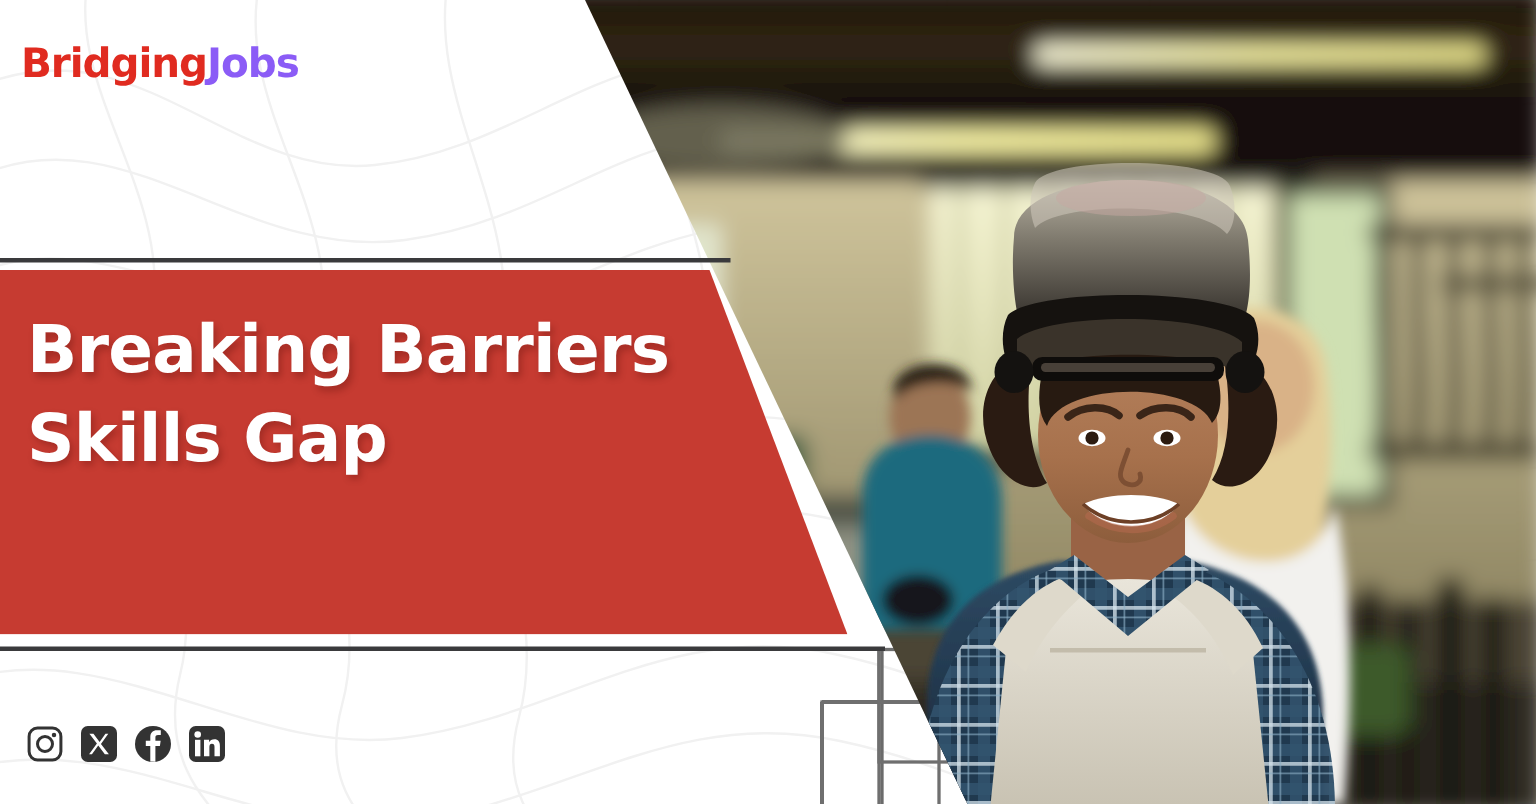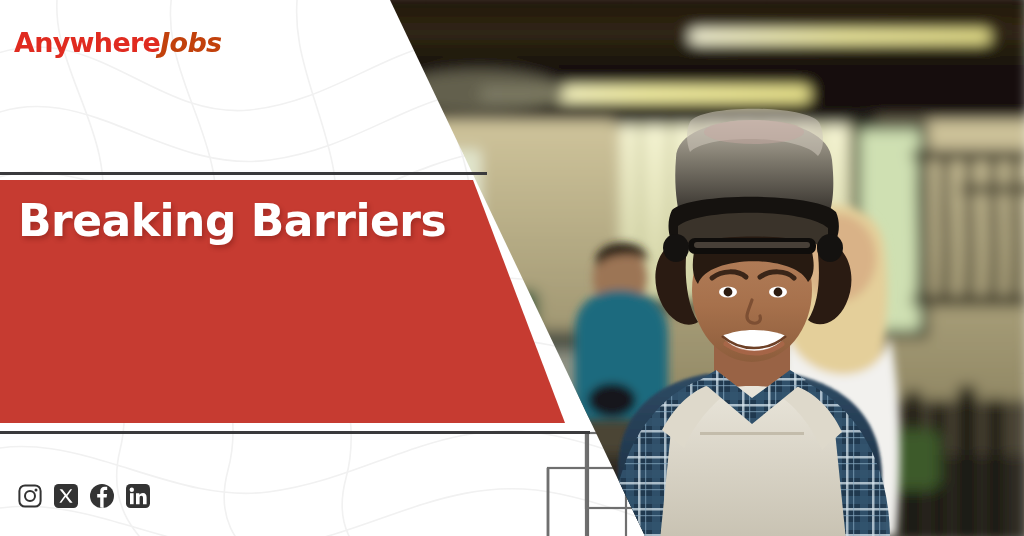--- a/index.html
+++ b/index.html
@@ -80,21 +80,21 @@
     background: #c63b31;
     z-index: 6;
     -webkit-clip-path: polygon(0 0, 473px 0, 565px 243px, 0 243px);
     clip-path: polygon(0 0, 473px 0, 565px 243px, 0 243px);
   }
 
   
   #headline {
     position: absolute;
     left: 18px;
-    top: 191px;
+    top: 204px;
     width: 440px;
     z-index: 7;
     color: #ffffff;
     font-family: "DejaVu Sans", sans-serif;
     font-weight: bold;
     font-size: 44px;
     line-height: 59px;
     letter-spacing: -0.5px;
     text-shadow: 2px 3px 5px rgba(80,10,5,0.30);
   }
@@ -107,21 +107,21 @@
     top: 28px;
     z-index: 8;
     font-family: "DejaVu Sans", sans-serif;
     font-weight: bold;
     font-size: 27px;
     letter-spacing: -0.7px;
     line-height: 30px;
     white-space: nowrap;
   }
   #logo .logo-a { color: #e02b20; }
-  #logo .logo-b { color: #c2410c; font-style: italic; }
+  #logo .logo-b { color: #8b5cf6; }
 
   
   #social {
     position: absolute;
     left: 18px;
     top: 484px;
     z-index: 8;
     display: flex;
     align-items: center;
     gap: 12px;
@@ -352,24 +352,25 @@
     </svg>
   </div>
 
   <div class="rule" id="rule-top"></div>
   <div class="rule" id="rule-bot"></div>
 
   <div id="red-banner"></div>
 
   <h1 id="headline">
     <span class="hl-line">Breaking Barriers</span>
+    <span class="hl-line">Skills Gap</span>
   </h1>
 
   <div id="logo">
-    <span class="logo-a">Anywhere</span><span class="logo-b">Jobs</span>
+    <span class="logo-a">Bridging</span><span class="logo-b">Jobs</span>
   </div>
 
   <div id="social">
 
     <a class="social-link" href="#">
       <svg class="social-icon" viewBox="0 0 24 24">
         <rect x="1.4" y="1.4" width="21.2" height="21.2" rx="5.6" fill="none" stroke="#333333" stroke-width="2"></rect>
         <circle cx="12" cy="12" r="5" fill="none" stroke="#333333" stroke-width="2"></circle>
         <circle cx="18" cy="6" r="1.5" fill="#333333"></circle>
       </svg>

